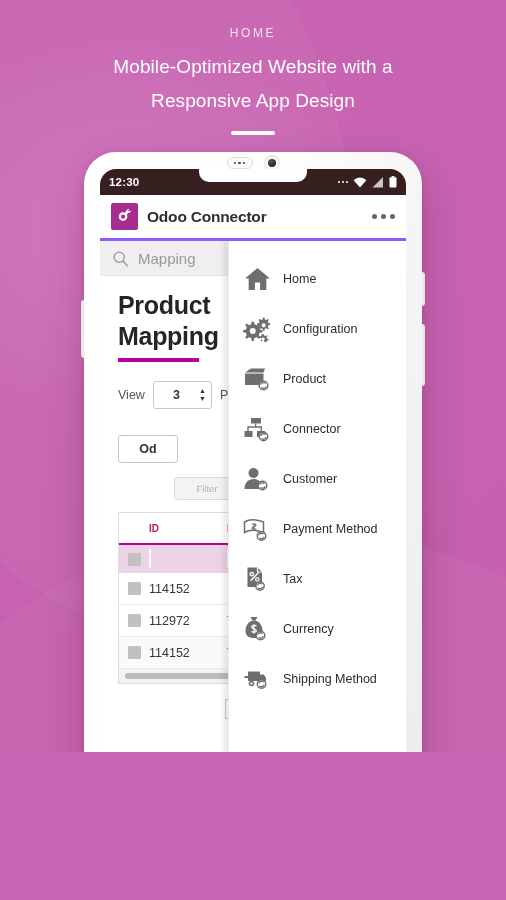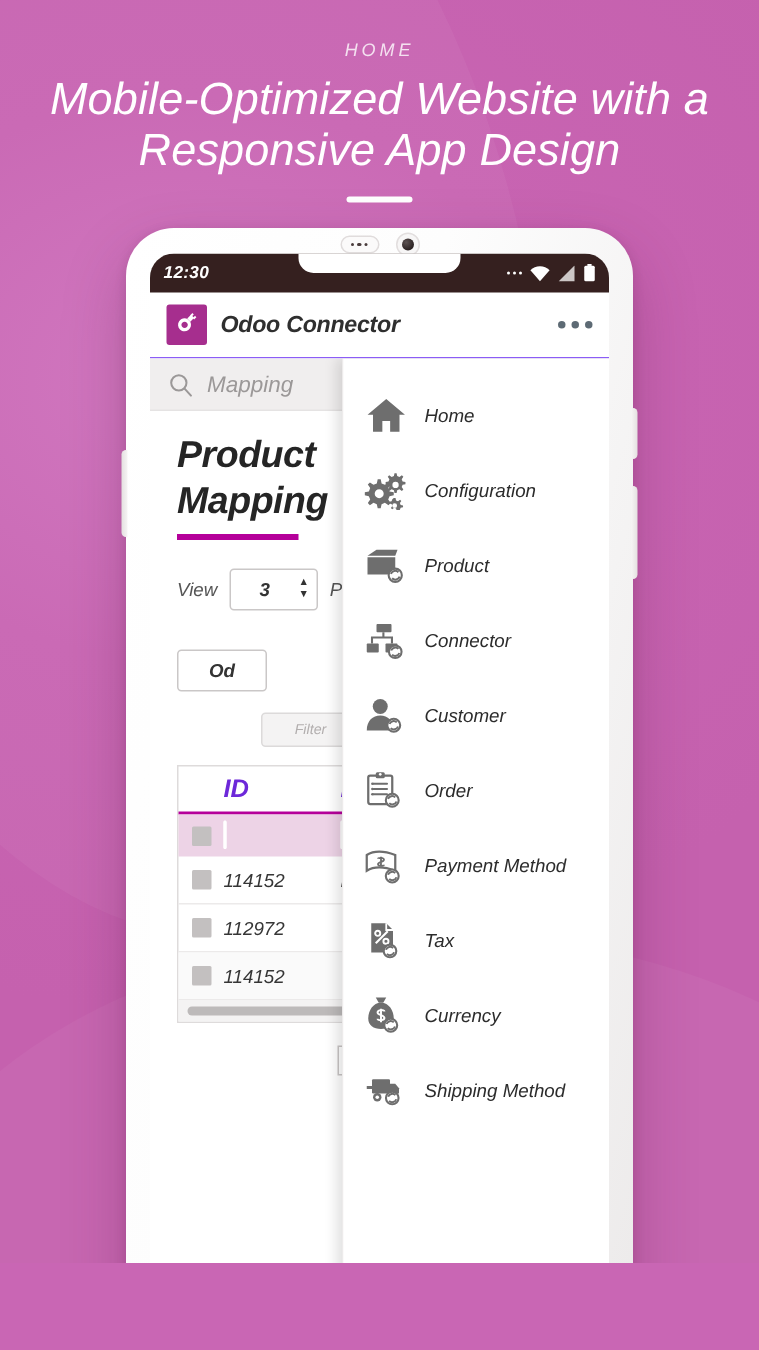--- a/index.html
+++ b/index.html
@@ -9,24 +9,23 @@
   body {
     width: 506px;
     height: 900px;
     overflow: hidden;
     font-family: "Liberation Sans", sans-serif;
     background: #c966b4;
   }
   .stage {
     position: relative;
     width: 506px;
-    height: 842px;
+    height: 752px;
     background: radial-gradient(ellipse 520px 420px at 24% 30%, #cf72bd 0%, #c864b2 45%, #c561ae 100%);
     overflow: hidden;
-    font-style: italic;
   }
   .bg-swoosh {
     position: absolute;
     left: -170px;
     top: -230px;
     width: 520px;
     height: 860px;
     border-radius: 50% 55% 48% 52%;
     background: rgba(255,255,255,0.045);
     transform: rotate(-12deg);
@@ -53,21 +52,21 @@
     z-index: 4;
   }
   .hero-eyebrow {
     font-size: 12px;
     letter-spacing: 2.6px;
     color: rgba(255,255,255,0.80);
     font-weight: 400;
   }
   .hero-title {
     margin-top: 10px;
-    font-size: 30px;
+    font-size: 19px;
     line-height: 34px;
     color: #ffffff;
     font-weight: 400;
     letter-spacing: 0.1px;
   }
   .hero-rule {
     margin: 13px auto 0;
     width: 44px;
     height: 4px;
     border-radius: 2px;
@@ -209,21 +208,21 @@
     align-items: flex-end;
   }
   .dots3 i {
     width: 2.5px; height: 2.5px; border-radius: 50%; background: #fff; display:block;
   }
 
   
   .appbar {
     height: 43px;
     background: #ffffff;
-    border-bottom: 1px solid #8b5cf6;
+    border-bottom: 3px solid #8b5cf6;
     display: flex;
     align-items: center;
     padding: 0 11px;
     gap: 9px;
   }
   .logo {
     width: 27px; height: 27px;
     background: #a62e8e;
     border-radius: 2px;
     display: flex; align-items: center; justify-content: center;
@@ -359,23 +358,23 @@
     background: #fff;
     width: 268px;
   }
   .thead {
     display: flex;
     height: 30px;
     align-items: center;
     border-bottom: 2px solid #b5009a;
   }
   .th {
-    font-size: 17px;
+    font-size: 10px;
     font-weight: 700;
-    color: #6d28d9;
+    color: #be185d;
   }
   .col-cb { width: 30px; flex: 0 0 30px; display:flex; align-items:center; justify-content:center; }
   .col-id { width: 78px; flex: 0 0 78px; }
   .col-nm { width: 100px; flex: 0 0 100px; }
   .col-xx { flex: 1 1 auto; }
   .filterrow {
     display: flex;
     align-items: center;
     height: 28px;
     background: #edd3e6;
@@ -702,36 +701,20 @@
               <svg width="28" height="25" viewBox="0 0 28 25" fill="#6e6e6e">
                 <circle cx="10.5" cy="6" r="5"></circle>
                 <path d="M1.5 22 C1.5 15.5 5.5 12 10.5 12 C15.5 12 19.5 15.5 19.5 22 Z"></path>
                 <circle cx="19.5" cy="18.5" r="4.3" fill="#ffffff" stroke="#6e6e6e" stroke-width="1.4"></circle>
                 <path d="M16.7 17.7 a2.9 2.9 0 0 1 4.8-1.1 M22.3 19.3 a2.9 2.9 0 0 1-4.8 1.1" stroke="#6e6e6e" stroke-width="1.3" fill="none"></path>
               </svg>
             </span>
             <span class="mlabel">Customer</span>
           </div>
 
-          <div class="mitem">
-            <span class="micon">
-              <svg width="28" height="26" viewBox="0 0 28 26" fill="none" stroke="#6e6e6e" stroke-width="1.5">
-                <rect x="2.5" y="3" width="16" height="19" rx="1.3"></rect>
-                <rect x="7.5" y="0.8" width="6" height="4" rx="1" fill="#6e6e6e" stroke="none"></rect>
-                <circle cx="10.5" cy="2.2" r="0.9" fill="#ffffff" stroke="none"></circle>
-                <path d="M6 8.5 h9 M6 12 h9 M6 15.5 h9" stroke-width="1.4" stroke-linecap="round"></path>
-                <circle cx="5.3" cy="8.5" r="0.9" fill="#6e6e6e" stroke="none"></circle>
-                <circle cx="5.3" cy="12" r="0.9" fill="#6e6e6e" stroke="none"></circle>
-                <circle cx="5.3" cy="15.5" r="0.9" fill="#6e6e6e" stroke="none"></circle>
-                <circle cx="18.5" cy="19.5" r="4.3" fill="#ffffff" stroke="#6e6e6e" stroke-width="1.4"></circle>
-                <path d="M15.7 18.7 a2.9 2.9 0 0 1 4.8-1.1 M21.3 20.3 a2.9 2.9 0 0 1-4.8 1.1" stroke-width="1.3"></path>
-              </svg>
-            </span>
-            <span class="mlabel">Order</span>
-          </div>
 
           <div class="mitem">
             <span class="micon">
               <svg width="28" height="25" viewBox="0 0 28 25" fill="none" stroke="#6e6e6e" stroke-width="1.5">
                 <path d="M1.5 5 C6 2.2 13 2.2 20.5 5 L20.5 15.5 C13 12.7 6 12.7 1.5 15.5 Z"></path>
                 <path d="M11 6.2 L11 12.5 M9 7.5 C9 6.6 13 6.6 13 8.2 C13 9.8 9 9.5 9 11.2 C9 12.5 13 12.5 13 11.5" stroke-width="1.2"></path>
                 <circle cx="18.5" cy="19" r="4.3" fill="#ffffff" stroke="#6e6e6e" stroke-width="1.4"></circle>
                 <path d="M15.7 18.2 a2.9 2.9 0 0 1 4.8-1.1 M21.3 19.8 a2.9 2.9 0 0 1-4.8 1.1" stroke-width="1.3"></path>
               </svg>
             </span>

